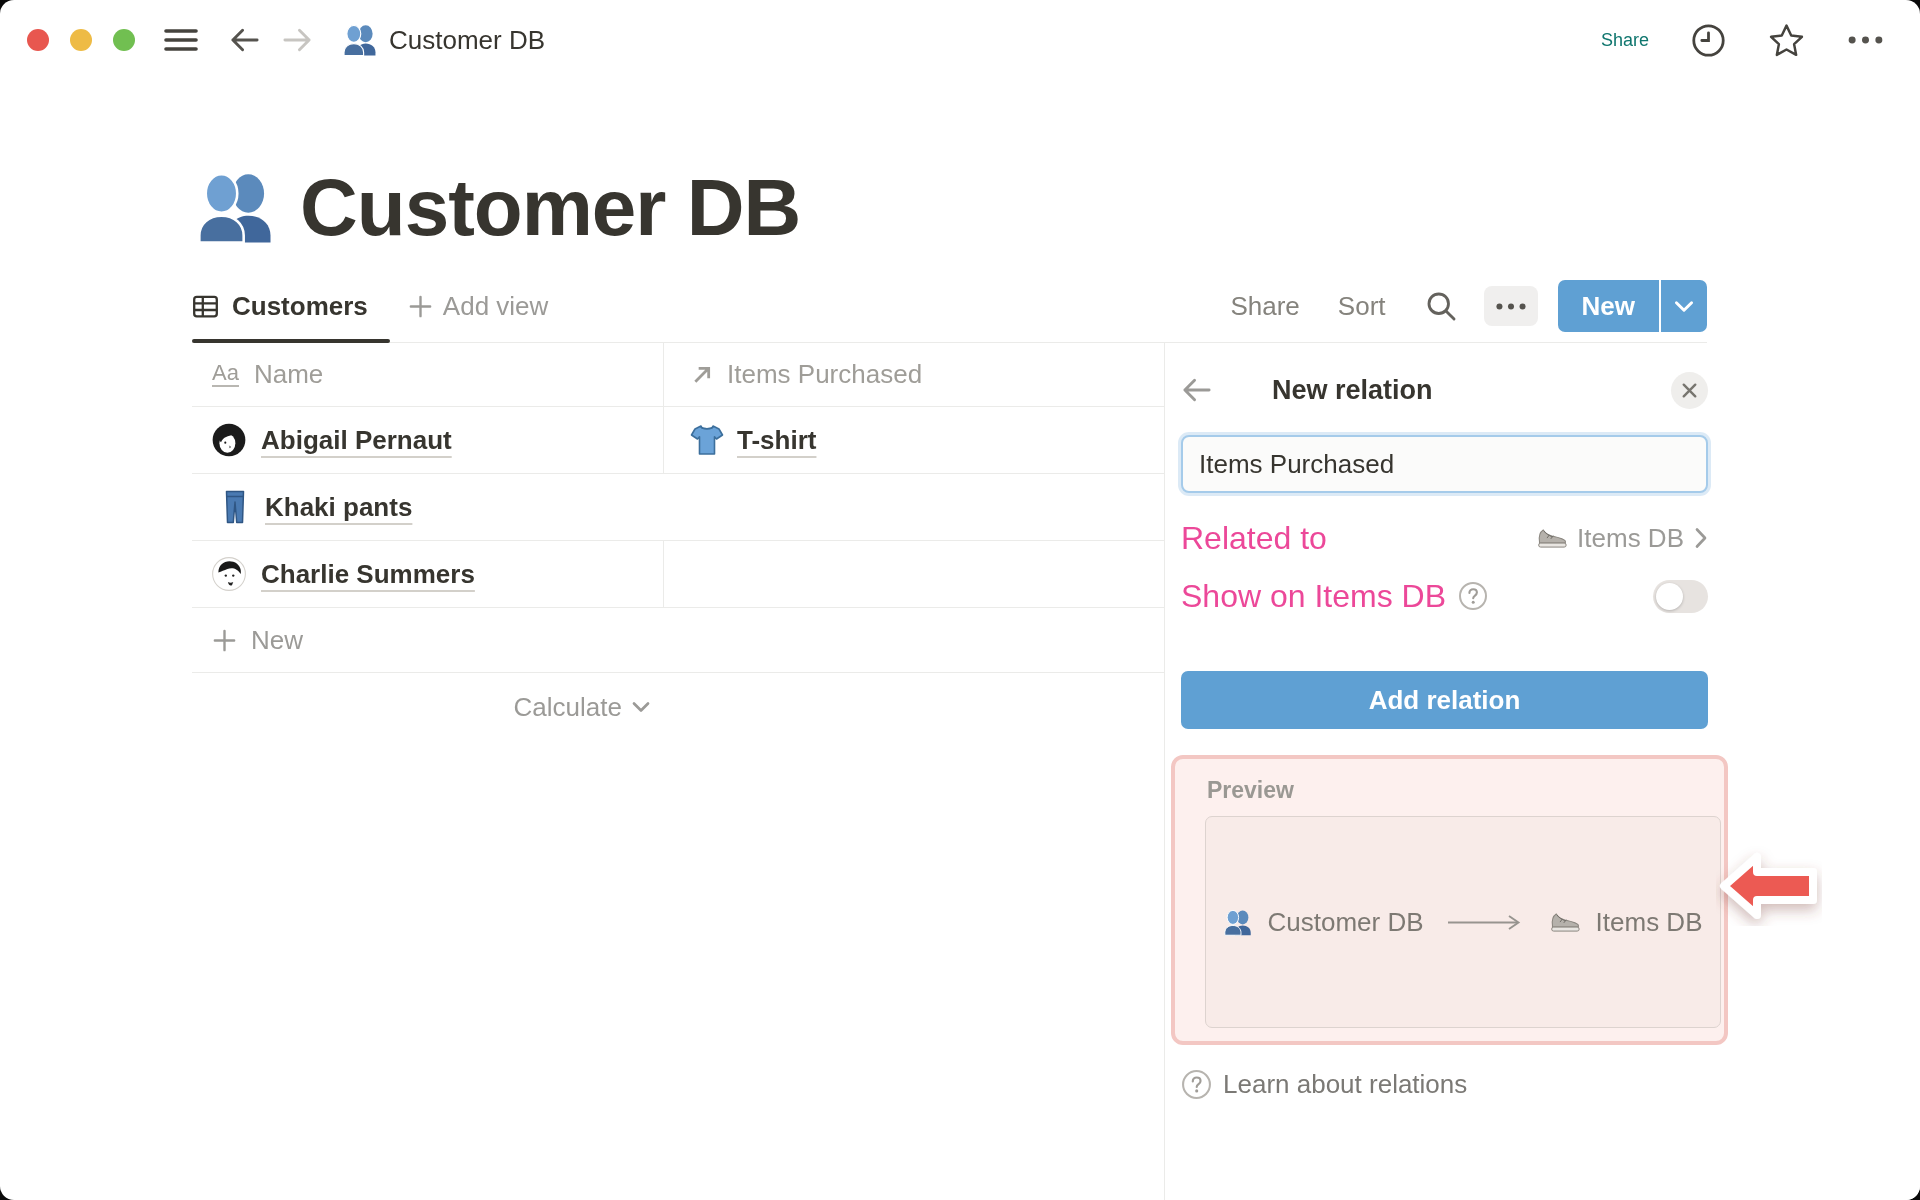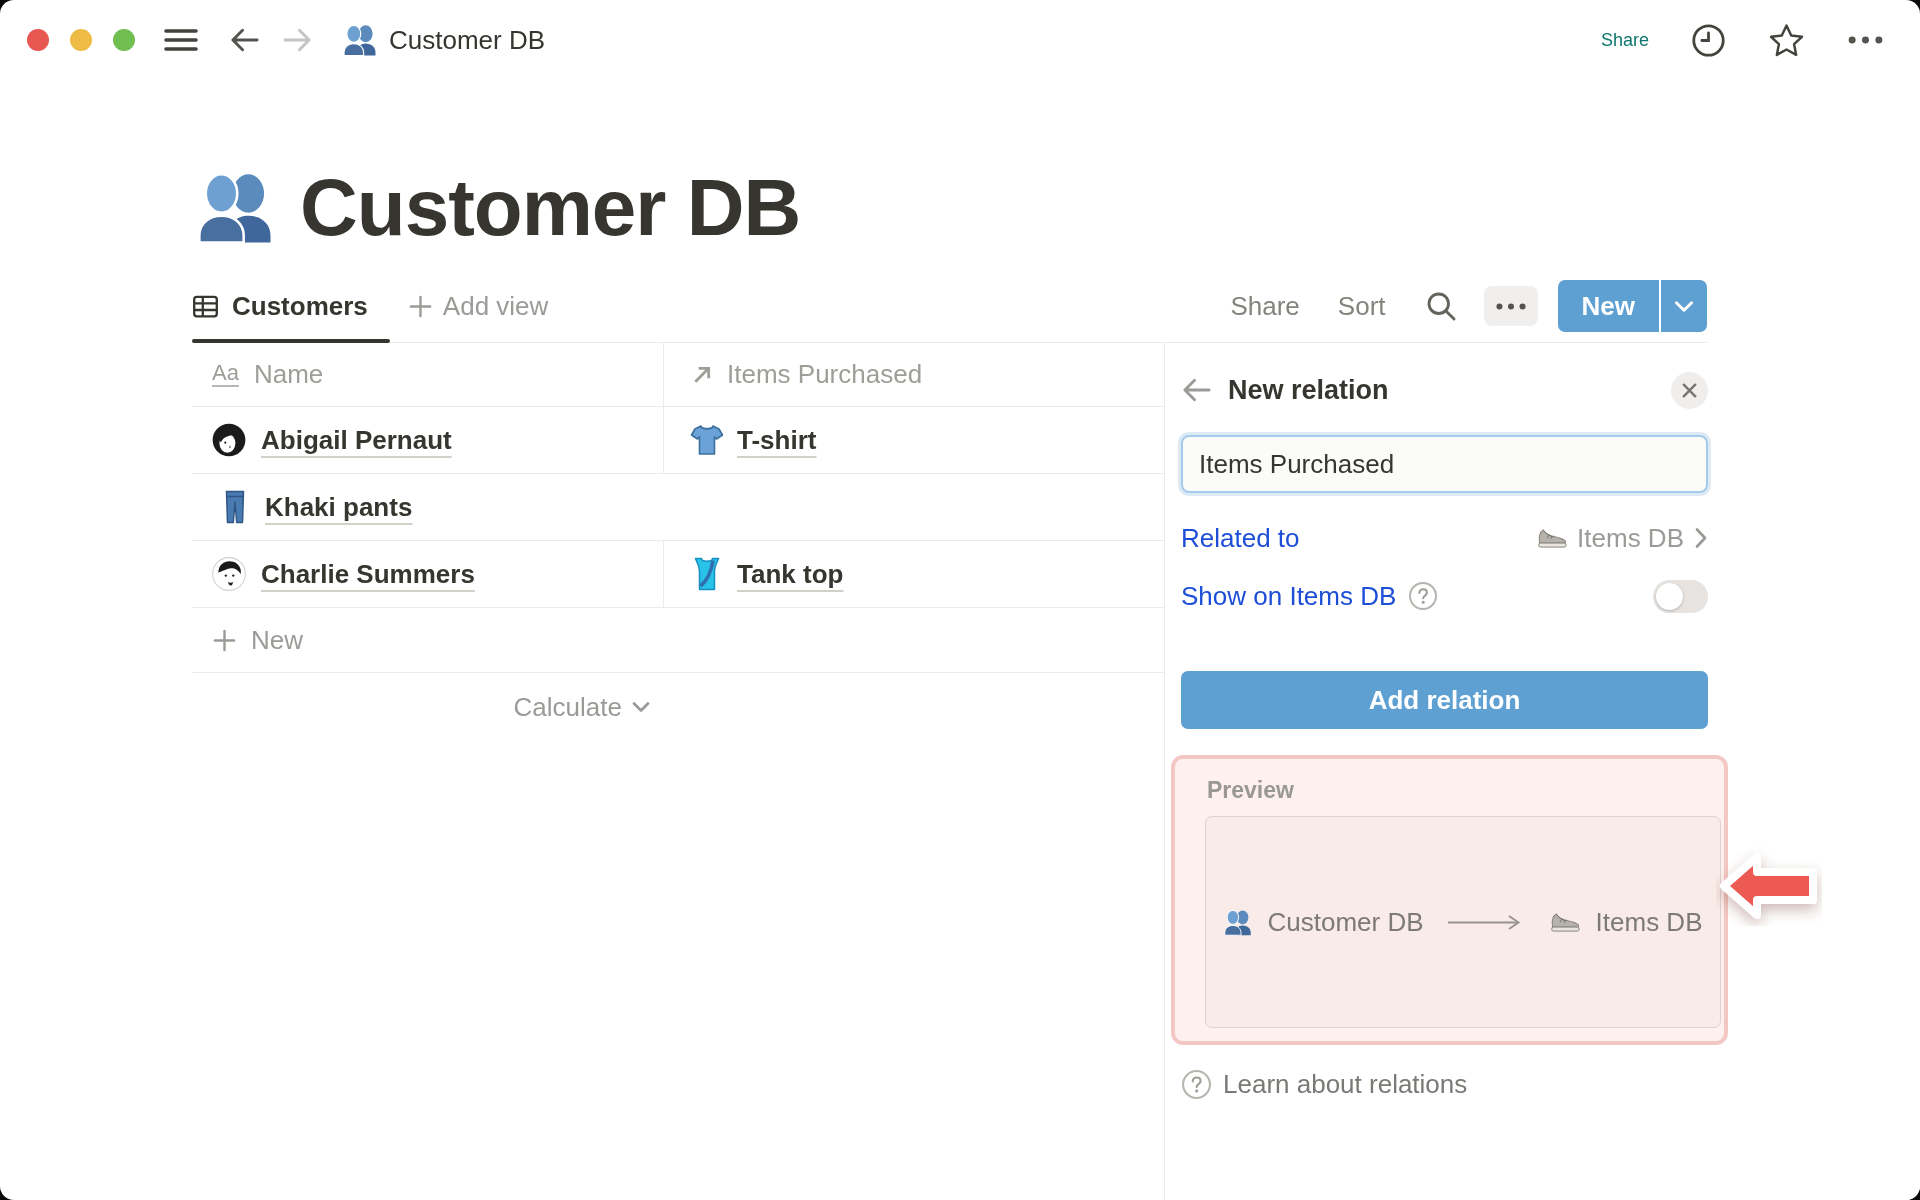--- a/index.html
+++ b/index.html
@@ -54,30 +54,30 @@
   .item-ic { width:34px; height:34px; flex:0 0 34px; }
   .cell-link { font-size:26px; font-weight:600; color:#37352f; text-decoration:underline; text-decoration-color:#d3d0ca; text-decoration-thickness:2px; text-underline-offset:7px; cursor:pointer; }
   .newrow { height:65px; display:flex; align-items:center; gap:14px; padding-left:20px; color:#9b9a97; font-size:26px; border-bottom:1px solid #ebebe9; cursor:pointer; }
   .newrow .icon { width:25px; height:25px; color:#9b9a97; }
   .calcrow { height:68px; width:472px; display:flex; align-items:center; justify-content:flex-end; padding-right:14px; gap:10px; color:#9b9a97; font-size:26px; cursor:pointer; }
   .calcrow .icon { width:18px; height:12px; color:#9b9a97; }
 
   
   .panel { position:absolute; left:1164px; top:343px; width:756px; bottom:0; border-left:1px solid #ebebe9; background:#fff; }
   .p-content { position:absolute; left:16px; top:0; width:527px; }
-  .p-head { margin-top:26px; height:42px; display:flex; align-items:center; }
+  .p-head { margin-top:26px; height:42px; display:flex; align-items:center;gap:44px; }
   .p-back { width:31px; height:28px; color:#9b9a97; cursor:pointer; }
   .p-title { font-size:27px; font-weight:700; margin-left:16px; }
   .p-close { margin-left:auto; width:37px; height:37px; border-radius:50%; background:#efeeec; display:flex; align-items:center; justify-content:center; cursor:pointer; }
   .p-close .icon { width:21px; height:21px; }
   .p-input { margin-top:24px; width:100%; height:58px; border-radius:8px; border:2px solid #a5cbea; background:#fbfbfa; box-shadow:0 0 0 3px rgba(96,160,214,0.22); font-family:"Liberation Sans",sans-serif; font-size:26px; color:#37352f; padding:0 16px; outline:none; }
   .p-row { display:flex; align-items:center; }
   .p-row.related { margin-top:24px; height:42px; }
   .p-row.show { margin-top:14px; height:46px; }
-  .p-lbl { font-size:26px; color:#1d4ed8; }
+  .p-lbl { font-size:32px; color:#ec4899; }
   .rel-val { margin-left:auto; display:flex; align-items:center; gap:10px; cursor:pointer; }
   .rel-val .sneaker { width:30px; height:23px; }
   .rel-val .val { font-size:26px; color:#9b9a97; }
   .rel-val .chev { width:14px; height:22px; color:#9b9a97; }
   .q-ic { width:30px; height:30px; margin-left:12px; }
   .toggle { margin-left:auto; width:55px; height:33px; border-radius:17px; background:#e7e3e0; position:relative; cursor:pointer; }
   .toggle .knob { position:absolute; left:3px; top:3px; width:27px; height:27px; border-radius:50%; background:#fff; box-shadow:0 1px 3px rgba(0,0,0,0.22); }
   .add-btn { margin-top:52px; width:100%; height:58px; border:none; border-radius:7px; background:var(--blue); color:#fff; font-size:26px; font-weight:700; font-family:"Liberation Sans",sans-serif; cursor:pointer; }
   .preview-box { margin-top:26px; margin-left:-10px; width:557px; height:290px; background:#fdf0ee; border:4px solid #f3c7c3; border-radius:12px; padding:16px 18px; }
   .preview-lbl { font-size:23px; font-weight:600; color:#9a9893; margin-left:14px; margin-top:2px; }
@@ -276,29 +276,20 @@
             <svg viewBox="0 0 32 32" width="100%" height="100%">
               <circle cx="16" cy="16" r="15.4" fill="#fff" stroke="#d4d1cc" stroke-width="1"></circle>
               <path d="M6 14.5 C6 6.5 13 2.5 20 4.5 C25.5 6.2 28 11.5 27 16 C24 10.5 18.5 9.5 14.5 11.3 C11.5 12.7 8.8 13.5 6 14.5 Z" fill="#191919"></path>
               <circle cx="13" cy="17.5" r="1.1" fill="#222"></circle>
               <circle cx="20" cy="17.5" r="1.1" fill="#222"></circle>
               <path d="M15 23.5 C16.5 24.5 18.5 24.5 20 23.5 L18.8 26.5 C17.3 27.3 15.8 26.8 15 23.5 Z" fill="#222"></path>
             </svg>
           </span>
         <span class="cell-link">Charlie Summers</span>
       </div>
-      <div class="c2">
-        <span class="icon item-ic">
-            <svg viewBox="0 0 32 34" width="100%" height="100%">
-              <path d="M4.5 1.5 C6.5 7 8.5 9 8.5 14 L8.5 32.5 L23.5 32.5 L23.5 14 C23.5 9 25.5 7 27.5 1.5 L21.5 1.5 C21.5 5 10.5 5 10.5 1.5 Z" fill="#29c2e8" stroke="#1590c2" stroke-width="1.5" stroke-linejoin="round"></path>
-              <path d="M9.5 29 C17 23 20.5 13 22 3.5" fill="none" stroke="#2f6fb0" stroke-width="3.6"></path>
-            </svg>
-          </span>
-        <span class="cell-link">Tank top</span>
-      </div>
     </div>
 
     <div class="newrow">
       <span class="icon">
           <svg viewBox="0 0 22 22" width="100%" height="100%">
             <path d="M11 2.5 V19.5 M2.5 11 H19.5" stroke="currentColor" stroke-width="2.1" stroke-linecap="round"></path>
           </svg>
         </span>
       <span>New</span>
     </div>

